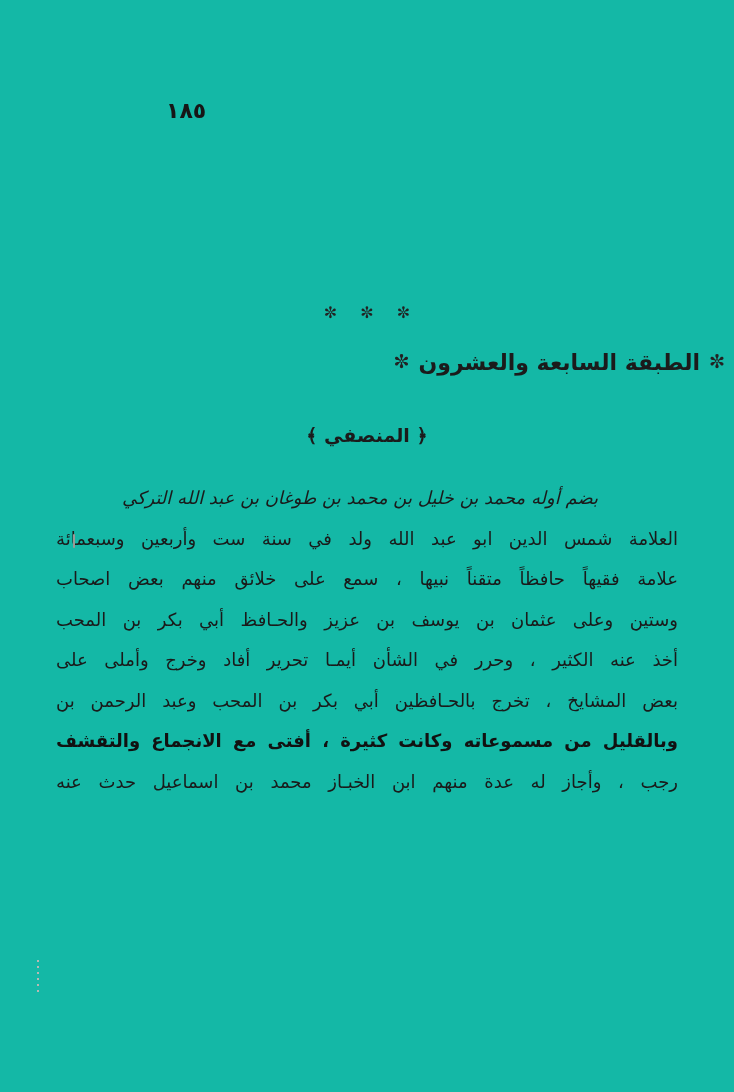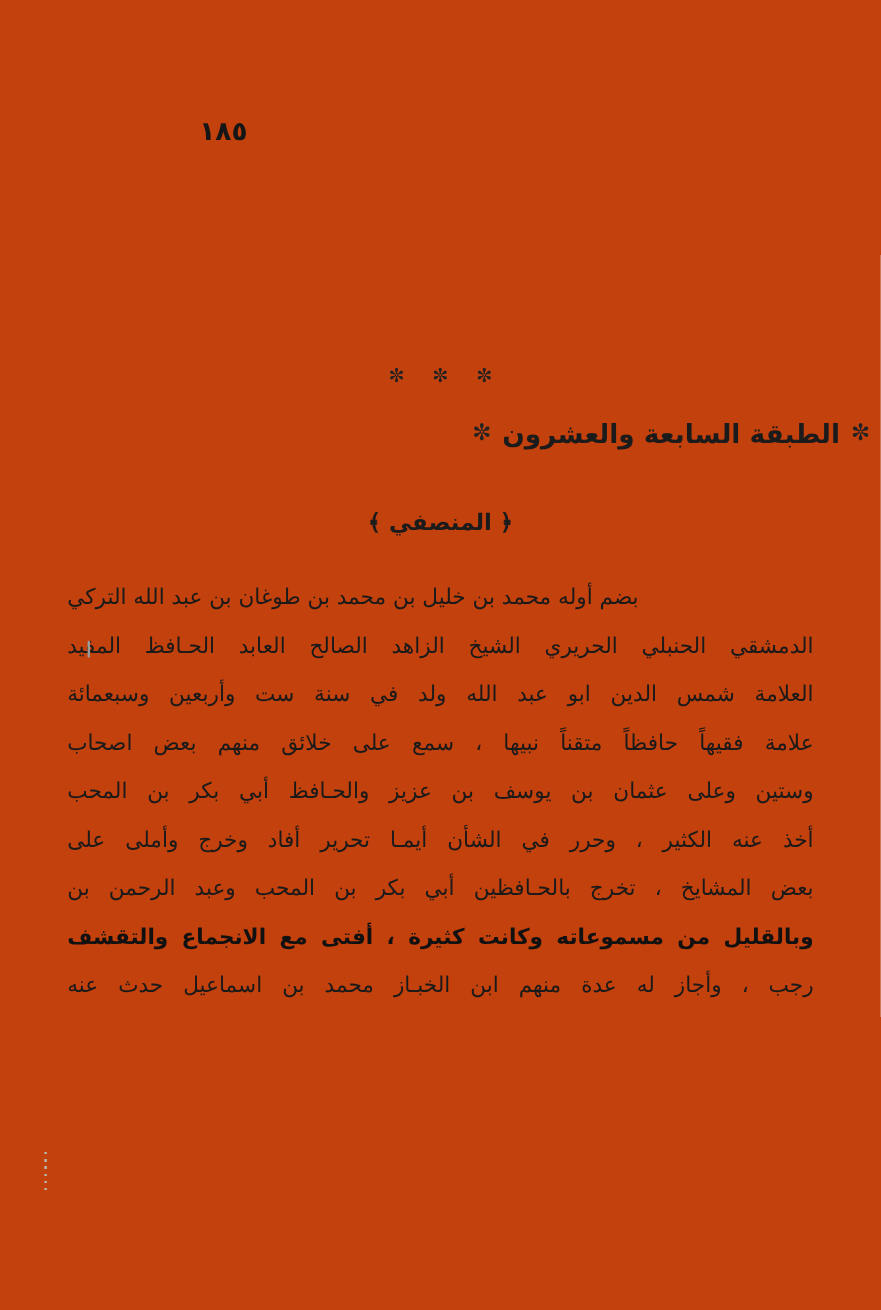--- a/index.html
+++ b/index.html
@@ -5,21 +5,21 @@
   html, body {
     margin: 0;
     padding: 0;
     background: #e8e8e6;
   }
   .page {
     position: relative;
     width: 734px;
     height: 1092px;
     margin: 0 auto;
-    background: #c2410c;
+    background: #14b8a6;
     color: #1c1c1c;
     font-family: "DejaVu Sans", sans-serif;
     overflow: hidden;
   }
   .page-number {
     position: absolute;
     top: 98px;
     left: 166px;
     font-size: 22px;
     font-weight: bold;
@@ -44,21 +44,22 @@
     font-size: 18px;
     line-height: 40.5px;
     color: #1a1a1a;
   }
   .t-line { min-height: 1em; }
   .t-justify {
     text-align: justify;
     text-align-last: justify;
   }
   .t-right {
-    text-align: left;
+    text-align: center;
+    font-style: italic;
   }
   .t-center {
     text-align: center;
     text-align-last: center;
   }
   .t-indent {
     padding-right: 14px;
   }
   .t-bold {
     font-weight: bold;
@@ -138,21 +139,20 @@
   <div class="section-heading">
     <span class="ornament">✼</span><span>الطبقة السابعة والعشرون</span><span class="ornament">✼</span>
   </div>
 
   <div class="entry-heading">
     <span>﴿ المنصفي ﴾</span>
   </div>
 
   <div class="body-paragraph">
     <div class="t-line t-right t-indent">بضم أوله محمد بن خليل بن محمد بن طوغان بن عبد الله التركي</div>
-    <div class="t-line t-justify">الدمشقي الحنبلي الحريري الشيخ الزاهد الصالح العابد الحـافظ المفيد</div>
     <div class="t-line t-justify">العلامة شمس الدين ابو عبد الله ولد في سنة ست وأربعين وسبعمائة</div>
     <div class="t-line t-justify">علامة فقيهاً حافظاً متقناً نبيها ، سمع على خلائق منهم بعض اصحاب</div>
     <div class="t-line t-justify">وستين وعلى عثمان بن يوسف بن عزيز والحـافظ أبي بكر بن المحب</div>
     <div class="t-line t-justify">أخذ عنه الكثير ، وحرر في الشأن أيمـا تحرير أفاد وخرج وأملى على</div>
     <div class="t-line t-justify">بعض المشايخ ، تخرج بالحـافظين أبي بكر بن المحب وعبد الرحمن بن</div>
     <div class="t-line t-justify t-bold">وبالقليل من مسموعاته وكانت كثيرة ، أفتى مع الانجماع والتقشف</div>
     <div class="t-line t-justify">رجب ، وأجاز له عدة منهم ابن الخبـاز محمد بن اسماعيل حدث عنه</div>
   </div>
 
   <div class="artifact artifact-tick"></div>

